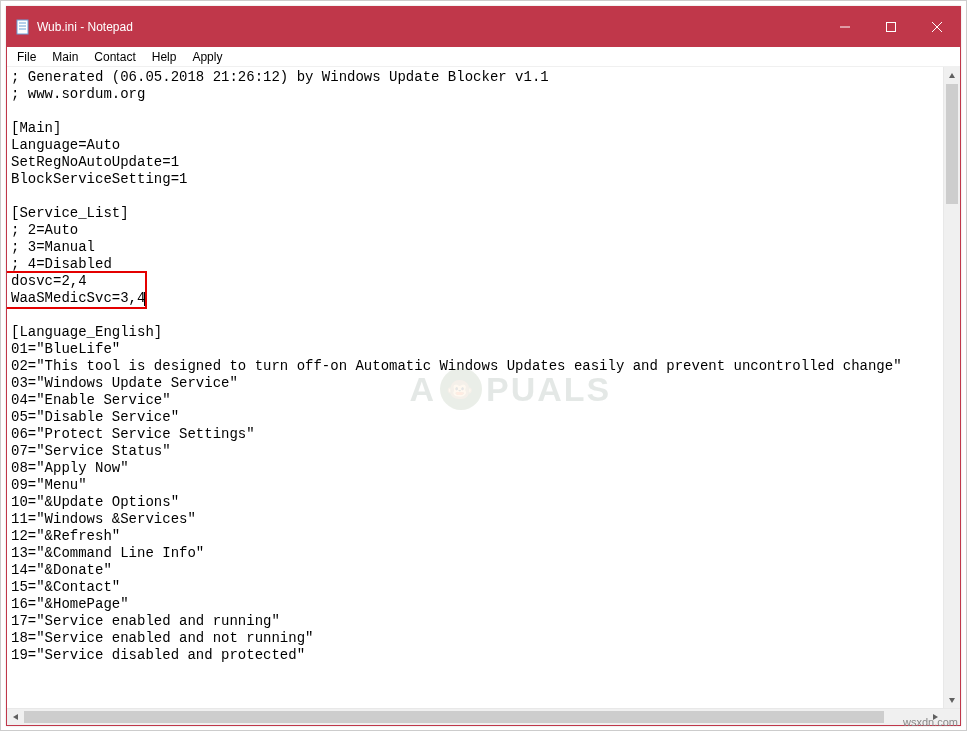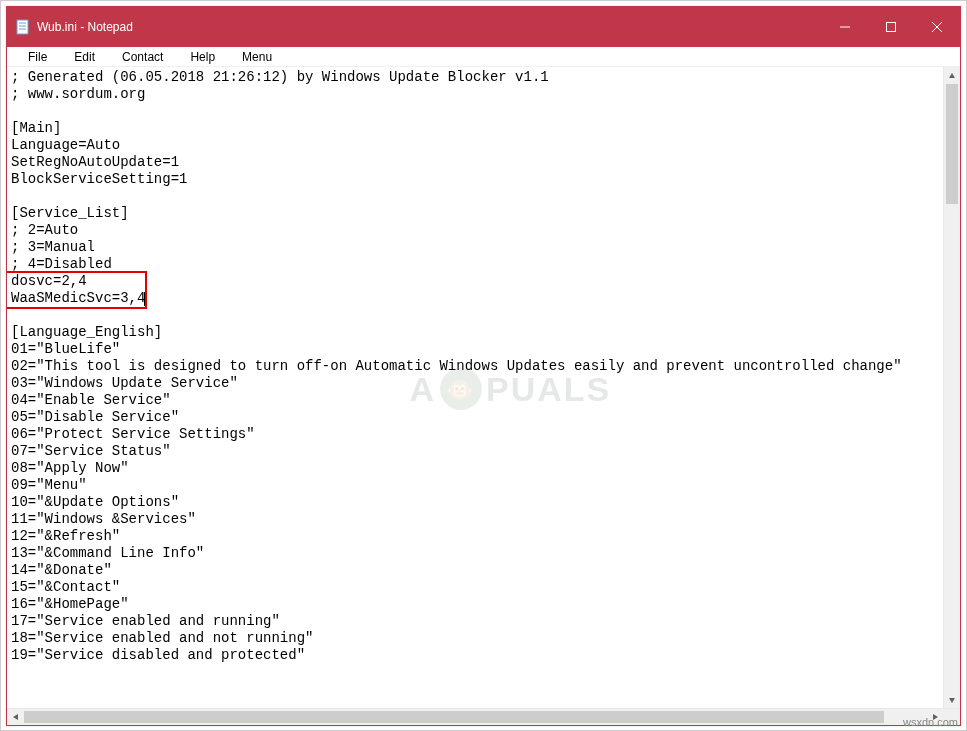--- a/index.html
+++ b/index.html
@@ -48,21 +48,21 @@
 
   .menubar {
     height: 20px;
     background: #fff;
     border-bottom: 1px solid #f0f0f0;
     display: flex;
     align-items: center;
     font-size: 12px;
     padding: 0 2px;
   }
-  .menu-item { padding: 2px 8px; cursor: default; margin-left: 11px; }
+  .menu-item { padding: 2px 8px; cursor: default; }
 
   .content-wrap {
     flex: 1;
     display: flex;
     position: relative;
     overflow: hidden;
   }
   .editor {
     flex: 1;
     font-family: Consolas, "Courier New", monospace;
@@ -180,24 +180,24 @@
         <svg viewBox="0 0 10 10">
             <line x1="0" y1="0" x2="10" y2="10" stroke="#fff" stroke-width="1"></line>
             <line x1="10" y1="0" x2="0" y2="10" stroke="#fff" stroke-width="1"></line>
           </svg>
       </div>
     </div>
   </div>
 
   <div class="menubar">
     <span class="menu-item">File</span>
-    <span class="menu-item">Edit</span>
+    <span class="menu-item">Main</span>
     <span class="menu-item">Contact</span>
     <span class="menu-item">Help</span>
-    <span class="menu-item">Menu</span>
+    <span class="menu-item">Apply</span>
   </div>
 
   <div class="content-wrap">
     <div class="editor" id="editor"><div>; Generated (06.05.2018 21:26:12) by Windows Update Blocker v1.1</div><div>; www.sordum.org</div><div>&nbsp;</div><div>[Main]</div><div>Language=Auto</div><div>SetRegNoAutoUpdate=1</div><div>BlockServiceSetting=1</div><div>&nbsp;</div><div>[Service_List]</div><div>; 2=Auto</div><div>; 3=Manual</div><div>; 4=Disabled</div><div>dosvc=2,4</div><div>WaaSMedicSvc=3,4<span class="caret"></span></div><div>&nbsp;</div><div>[Language_English]</div><div>01="BlueLife"</div><div>02="This tool is designed to turn off-on Automatic Windows Updates easily and prevent uncontrolled change"</div><div>03="Windows Update Service"</div><div>04="Enable Service"</div><div>05="Disable Service"</div><div>06="Protect Service Settings"</div><div>07="Service Status"</div><div>08="Apply Now"</div><div>09="Menu"</div><div>10="&amp;Update Options"</div><div>11="Windows &amp;Services"</div><div>12="&amp;Refresh"</div><div>13="&amp;Command Line Info"</div><div>14="&amp;Donate"</div><div>15="&amp;Contact"</div><div>16="&amp;HomePage"</div><div>17="Service enabled and running"</div><div>18="Service enabled and not running"</div><div>19="Service disabled and protected"</div><div class="highlight-box" style="top: 204px; left: -2px; width: 142px; height: 38px;"></div><div class="watermark"><span>A</span><span class="logo">🐵</span><span>PUALS</span></div></div>
     <div class="vscroll">
       <div class="arrow">
         <svg width="8" height="8" viewBox="0 0 8 8">
             <polygon points="4,1 7,6 1,6" fill="#606060"></polygon>
           </svg>
       </div>

